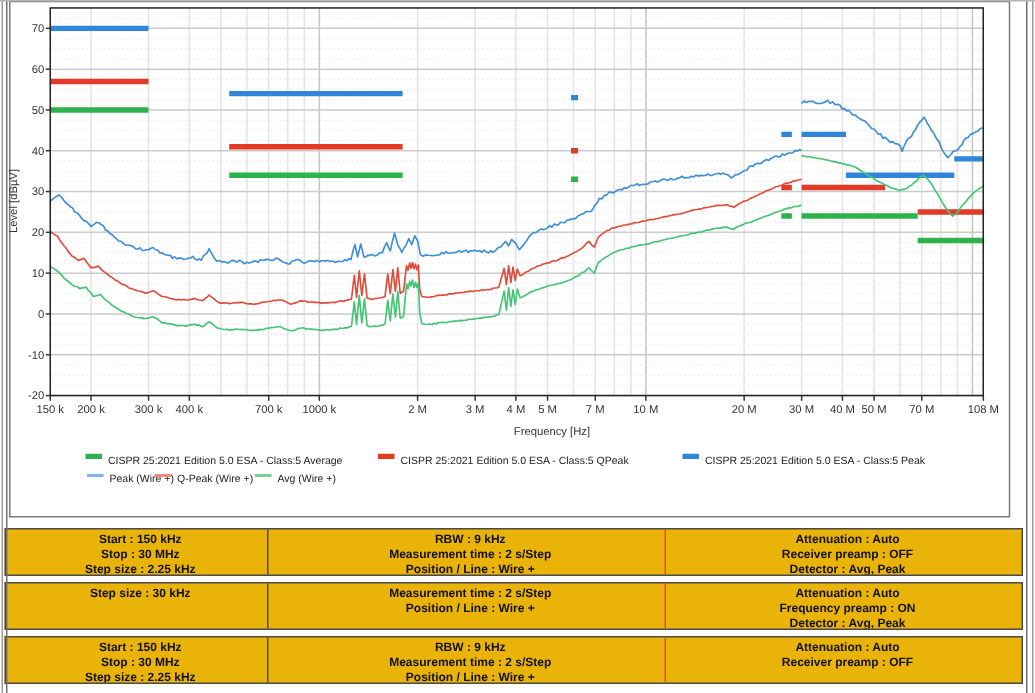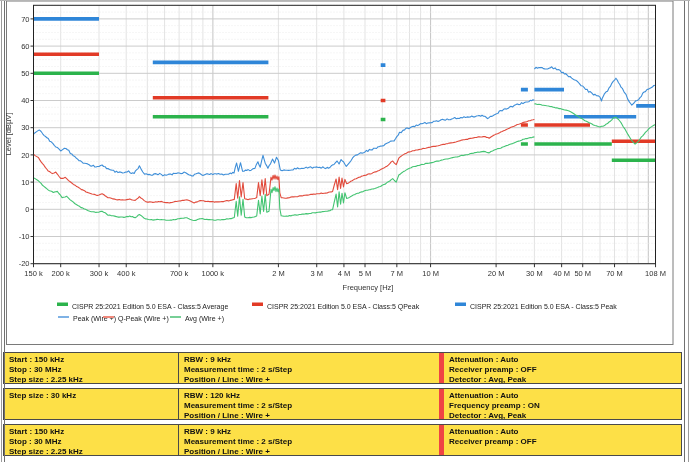--- a/index.html
+++ b/index.html
@@ -5,24 +5,24 @@
   html,body{margin:0;padding:0;background:#fff;}
   #root{position:relative;width:690px;height:462px;background:#ffffff;overflow:hidden;
         font-family:"Liberation Sans", sans-serif;}
   svg text{font-family:"Liberation Sans", sans-serif;}
   .tick-label{font-size:7.5px;fill:#333;}
   .axis-title{font-size:7.5px;fill:#333;}
   .legend-text{font-size:7px;fill:#222;}
   .edge{position:absolute;background:#9a9a9a;}
   
   #tables{position:absolute;left:3px;top:352px;width:679px;}
-  .settings-row{display:flex;border:1px solid #4a4a4a;background:#fde047;height:32px;margin-bottom:4px;box-sizing:border-box;}
+  .settings-row{display:flex;border:1px solid #4a4a4a;background:#eab308;height:32px;margin-bottom:4px;box-sizing:border-box;text-align:center;}
   .settings-cell{box-sizing:border-box;padding:2px 0 0 5px;overflow:hidden;}
   .settings-cell.c1{width:175px;border-right:1px solid #4a4a4a;}
-  .settings-cell.c2{width:265px;border-right:5px solid #ef4444;}
+  .settings-cell.c2{width:265px;border-right:1px solid #ef4444;}
   .settings-cell.c3{flex:1;}
   .settings-line{font-size:8px;font-weight:bold;color:#111;line-height:10px;white-space:nowrap;}
 </style>
 </head>
 <body>
 
 <div id="root">
   <svg id="chart" width="690" height="350" style="position:absolute;left:0;top:0;">
     <defs>
       <clipPath id="plotclip">
@@ -219,21 +219,20 @@
           <div class="settings-line">Attenuation : Auto</div>
           <div class="settings-line">Receiver preamp : OFF</div>
           <div class="settings-line">Detector : Avg, Peak</div>
         </div>
       </div>
       <div class="settings-row">
         <div class="settings-cell c1">
           <div class="settings-line">Step size : 30 kHz</div>
         </div>
         <div class="settings-cell c2">
-          <div class="settings-line">RBW : 120 kHz</div>
           <div class="settings-line">Measurement time : 2 s/Step</div>
           <div class="settings-line">Position / Line : Wire +</div>
         </div>
         <div class="settings-cell c3">
           <div class="settings-line">Attenuation : Auto</div>
           <div class="settings-line">Frequency preamp : ON</div>
           <div class="settings-line">Detector : Avg, Peak</div>
         </div>
       </div>
       <div class="settings-row">

